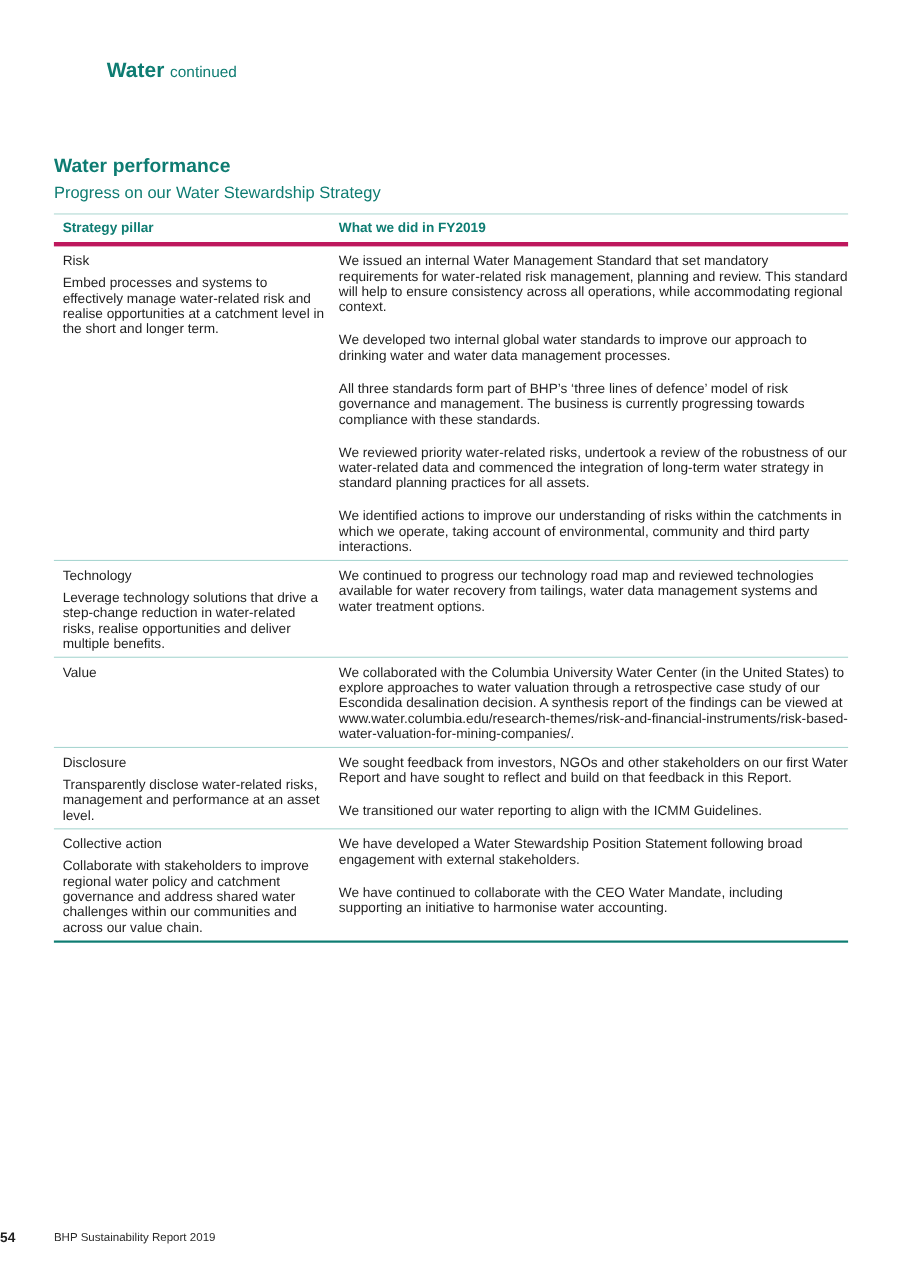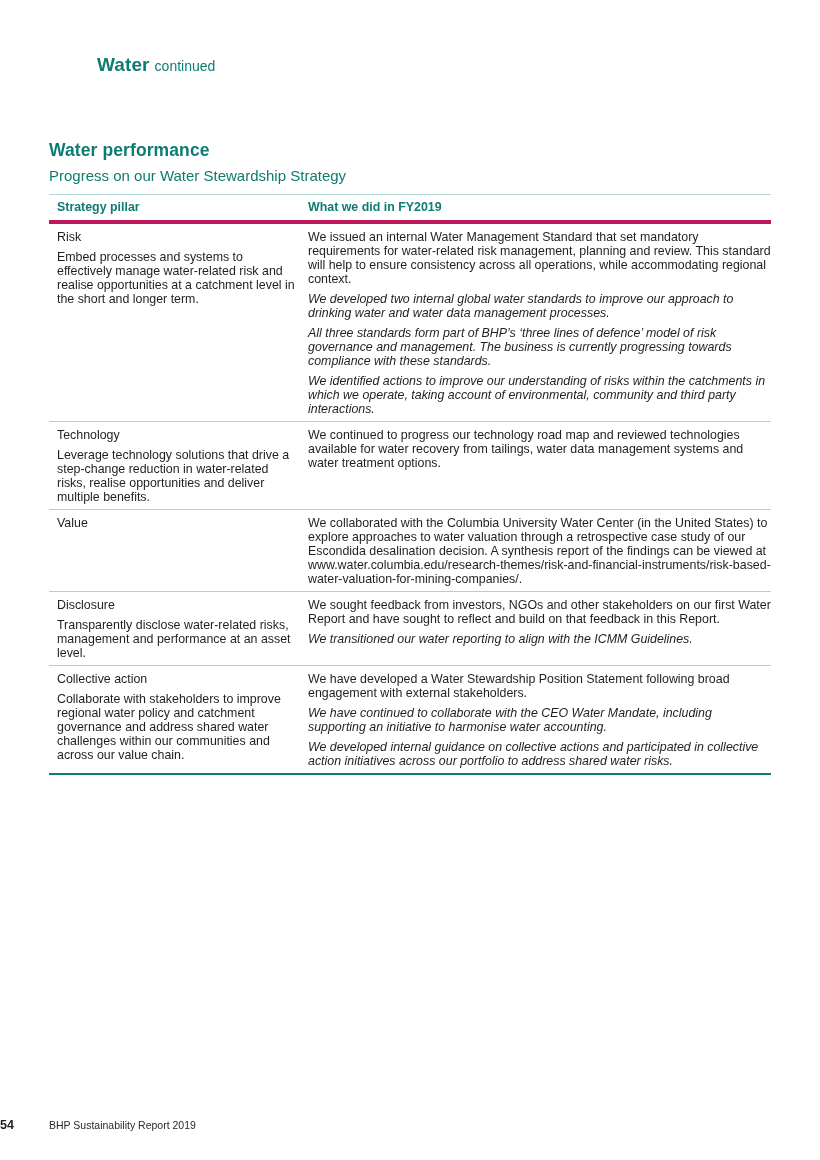--- a/index.html
+++ b/index.html
@@ -69,21 +69,21 @@
     display: grid;
     grid-template-columns: 259px 1fr;
     border-bottom: 1px solid #a9d6d1;
   }
   .trow:last-child { border-bottom: 2px solid #0e7c72; }
   .cell { padding-top: 6px; padding-bottom: 5px; }
   .cell.pillar { padding-left: 8px; padding-right: 12px; }
   .pillar-title { font-weight: normal; }
   .pillar-desc { margin-top: 6px; }
   .action-par { }
-  .action-par + .action-par { margin-top: 6px; font-style: italic; }
+  .action-par + .action-par { margin-top: 16px; }
 
   
   .footer {
     position: absolute;
     left: 0;
     right: 0;
     bottom: 28px;
     height: 14px;
   }
   .footer .report-name {
@@ -121,20 +121,21 @@
   <div>
       <div class="trow">
         <div class="cell pillar">
           <div class="pillar-title">Risk</div>
           <div class="pillar-desc">Embed processes and systems to effectively manage water-related risk and realise opportunities at a catchment level in the short and longer term.</div>
         </div>
         <div class="cell actions">
           <div class="action-par">We issued an internal Water Management Standard that set mandatory requirements for water-related risk management, planning and review. This standard will help to ensure consistency across all operations, while accommodating regional context.</div>
           <div class="action-par">We developed two internal global water standards to improve our approach to drinking water and water data management processes.</div>
           <div class="action-par">All three standards form part of BHP’s ‘three lines of defence’ model of risk governance and management. The business is currently progressing towards compliance with these standards.</div>
+          <div class="action-par">We reviewed priority water-related risks, undertook a review of the robustness of our water-related data and commenced the integration of long-term water strategy in standard planning practices for all assets.</div>
           <div class="action-par">We identified actions to improve our understanding of risks within the catchments in which we operate, taking account of environmental, community and third party interactions.</div>
         </div>
       </div>
       <div class="trow">
         <div class="cell pillar">
           <div class="pillar-title">Technology</div>
           <div class="pillar-desc">Leverage technology solutions that drive a step-change reduction in water-related risks, realise opportunities and deliver multiple benefits.</div>
         </div>
         <div class="cell actions">
           <div class="action-par">We continued to progress our technology road map and reviewed technologies available for water recovery from tailings, water data management systems and water treatment options.</div>
@@ -159,21 +160,20 @@
         </div>
       </div>
       <div class="trow">
         <div class="cell pillar">
           <div class="pillar-title">Collective action</div>
           <div class="pillar-desc">Collaborate with stakeholders to improve regional water policy and catchment governance and address shared water challenges within our communities and across our value chain.</div>
         </div>
         <div class="cell actions">
           <div class="action-par">We have developed a Water Stewardship Position Statement following broad engagement with external stakeholders.</div>
           <div class="action-par">We have continued to collaborate with the CEO Water Mandate, including supporting an initiative to harmonise water accounting.</div>
-          <div class="action-par">We developed internal guidance on collective actions and participated in collective action initiatives across our portfolio to address shared water risks.</div>
         </div>
       </div>
     </div>
 </div>
 
 <div class="footer">
   <span class="report-name">BHP Sustainability Report 2019</span>
   <span class="page-number">54</span>
 </div>
 

